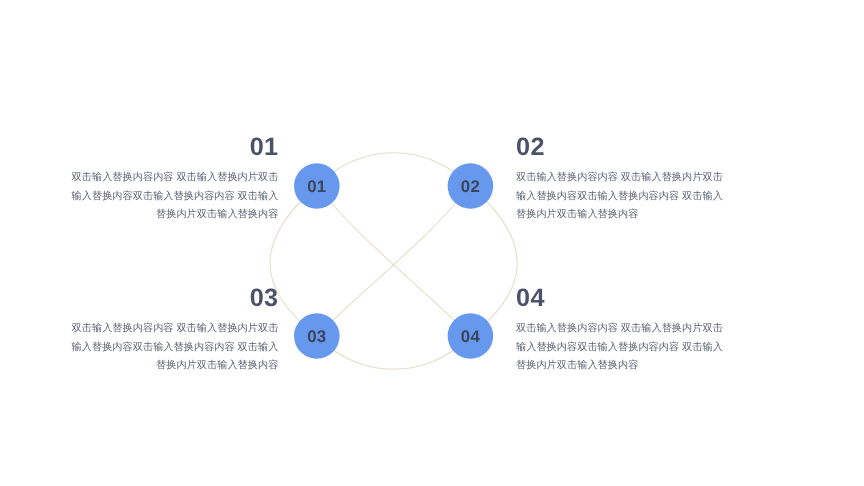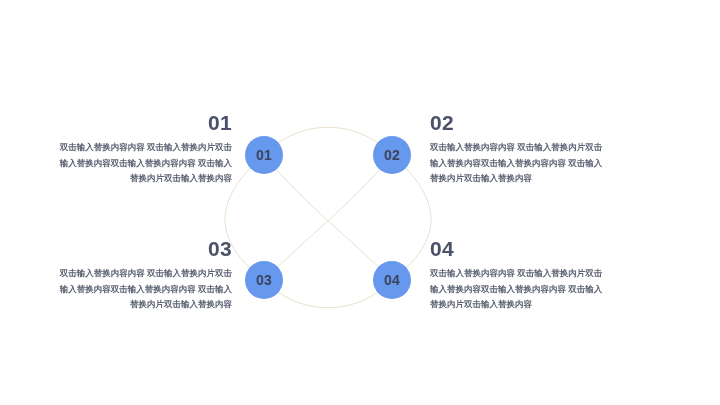--- a/index.html
+++ b/index.html
@@ -67,21 +67,21 @@
     font-weight: bold;
     color: #4a5168;
     line-height: 1.05;
     margin-bottom: 6px;
     letter-spacing: 0.3px;
   }
   .block-body {
     font-size: 8.5px;
     line-height: 1.85;
     color: #5d6374;
-    font-weight: bold;
+    font-weight: normal;
   }
   .block-body div { white-space: nowrap; }
 </style>
 </head>
 <body>
 
 <div id="slide">
 
   <svg id="curves" viewBox="0 0 720 405" xmlns="http://www.w3.org/2000/svg">
     <g fill="none" stroke="#e5ddc8" stroke-width="0.9">

